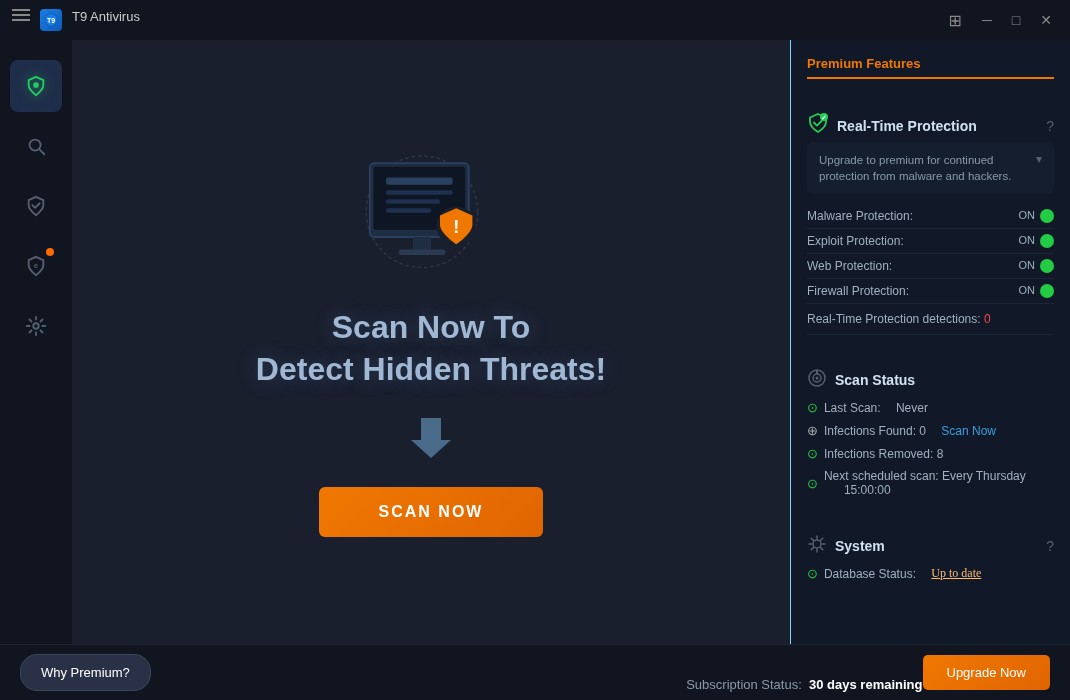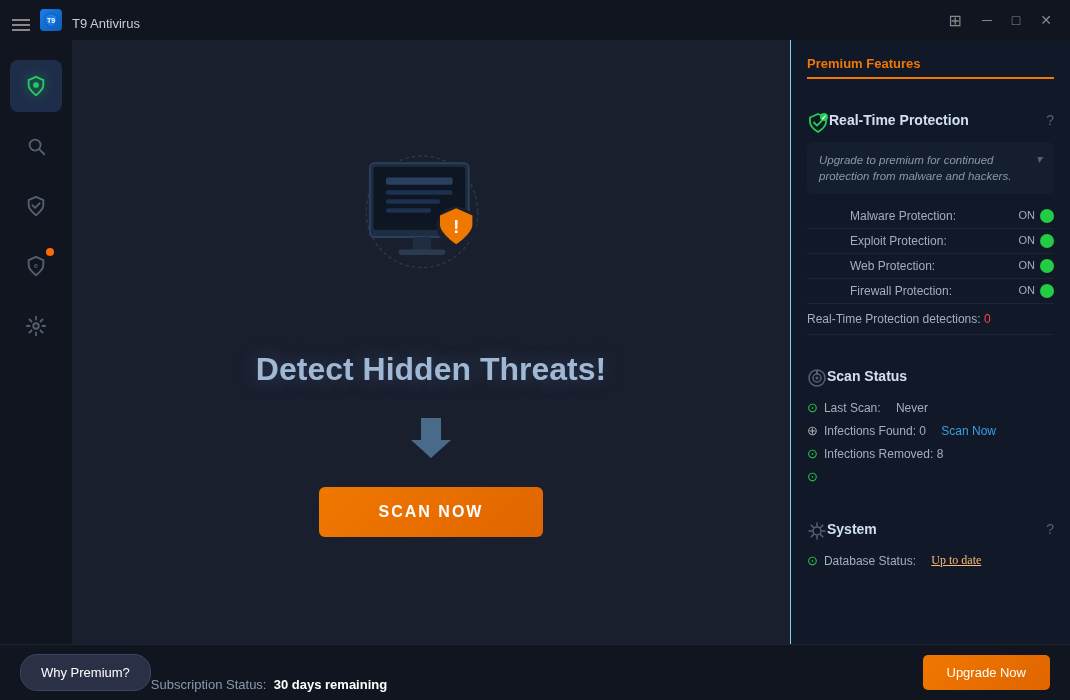--- a/index.html
+++ b/index.html
@@ -16,21 +16,21 @@
     .titlebar {
       background: #111520;
       height: 40px;
       display: flex;
       align-items: center;
       padding: 0 12px;
       flex-shrink: 0;
     }
     .titlebar-left {
       display: flex;
-      align-items: flex-end;
+      align-items: flex-start;
       gap: 10px;
     }
     .hamburger-icon {
       display: flex;
       flex-direction: column;
       gap: 3px;
       cursor: pointer;
     }
     .hamburger-icon span {
       width: 18px;
@@ -167,22 +167,22 @@
     .premium-title {
       color: #f07800;
       font-size: 13px;
       font-weight: 600;
       border-bottom: 2px solid #f07800;
       padding-bottom: 6px;
       margin-bottom: 14px;
     }
     .section-header {
       display: flex;
-      align-items: flex-start;
-      gap: 0;
+      align-items: flex-end;
+      gap: 8px;
       margin-bottom: 8px;
       margin-top: 33px;
     }
     .section-title {
       color: #d0e0f0;
       font-size: 14px;
       font-weight: 600;
       flex: 1;
     }
     .help-icon {
@@ -191,21 +191,20 @@
       cursor: pointer;
     }
     .upgrade-msg {
       background: #151e2e;
       border-radius: 6px;
       padding: 10px 12px;
       margin-bottom: 10px;
       display: flex;
       align-items: flex-start;
       gap: 8px;
-      font-style: italic;
     }
     .upgrade-msg-text {
       color: #8899aa;
       font-size: 11.5px;
       line-height: 1.4;
       flex: 1;
     }
     .chevron-down {
       color: #556070;
       font-size: 12px;
@@ -213,21 +212,20 @@
     .protection-row {
       display: flex;
       align-items: center;
       padding: 5px 0;
       border-bottom: 1px solid #1a2535;
     }
     .protection-label {
       color: #a0b0c0;
       font-size: 12px;
       flex: 1;
-      margin-left: 43px;
     }
     .toggle-on {
       display: flex;
       align-items: flex-start;
       gap: 5px;
     }
     .toggle-text {
       color: #a0b0c0;
       font-size: 11px;
     }
@@ -305,21 +303,21 @@
       background: #2a3045;
       color: #ffffff;
       border: 1px solid #3a4560;
       padding: 10px 20px;
       font-size: 13px;
       border-radius: 17px;
       cursor: pointer;
     }
     .subscription-status {
       flex: 1;
-      text-align: left;
+      text-align: right;
       color: #8899aa;
       font-size: 13px;
       margin-top: 24px;
     }
     .subscription-status strong {
       color: #ffffff;
     }
     .upgrade-btn {
       background: linear-gradient(135deg, #f07800, #e06500);
       color: white;
@@ -422,21 +420,21 @@
         <rect x="80" y="100" width="20" height="16" rx="2" fill="#1e2d42"></rect>
         <rect x="64" y="114" width="52" height="6" rx="3" fill="#2a3a50"></rect>
 
         <circle cx="128" cy="88" r="22" fill="#1a1f2e"></circle>
         <path d="M128 68 L146 76 L146 86 C146 96 128 108 128 108 C128 108 110 96 110 86 L110 76 Z" fill="#f07800"></path>
         <text x="128" y="96" text-anchor="middle" font-size="20" fill="white" font-weight="bold">!</text>
       </svg>
     </div>
 
     <div class="hero-title">
-      <br>
+      <span>Scan Now To</span><br>
       <span>Detect Hidden Threats!</span>
     </div>
 
     <div class="arrow-down">
       <svg width="40" height="44" viewBox="0 0 40 44">
         <polygon points="10,4 30,4 30,26 40,26 20,44 0,26 10,26" fill="#4a6a8a"></polygon>
       </svg>
     </div>
 
     <button class="scan-button">SCAN NOW</button>
@@ -517,20 +515,25 @@
         <span class="scan-icon-clock">⊕</span>
         <span>Infections Found: 0</span>&nbsp;
         <a class="scan-link" href="#">Scan Now</a>
       </div>
       <div class="scan-row">
         <span class="scan-icon">⊙</span>
         <span>Infections Removed: 8</span>
       </div>
       <div class="scan-row">
         <span class="scan-icon">⊙</span>
+        <span>
+          <span>Next scheduled scan: Every Thursday</span>
+          <br>
+          <span class="scan-indent">15:00:00</span>
+        </span>
       </div>
     </div>
 
     <div class="system-section">
       <div class="section-header">
         <svg width="20" height="20" viewBox="0 0 20 20">
           <circle cx="10" cy="10" r="4" fill="none" stroke="#556070" stroke-width="1.5"></circle>
           <path d="M10 2 L10 5 M10 15 L10 18 M2 10 L5 10 M15 10 L18 10 M4.2 4.2 L6.4 6.4 M13.6 13.6 L15.8 15.8 M4.2 15.8 L6.4 13.6 M13.6 6.4 L15.8 4.2" stroke="#556070" stroke-width="1.5" stroke-linecap="round"></path>
         </svg>
         <span class="section-title">System</span>

